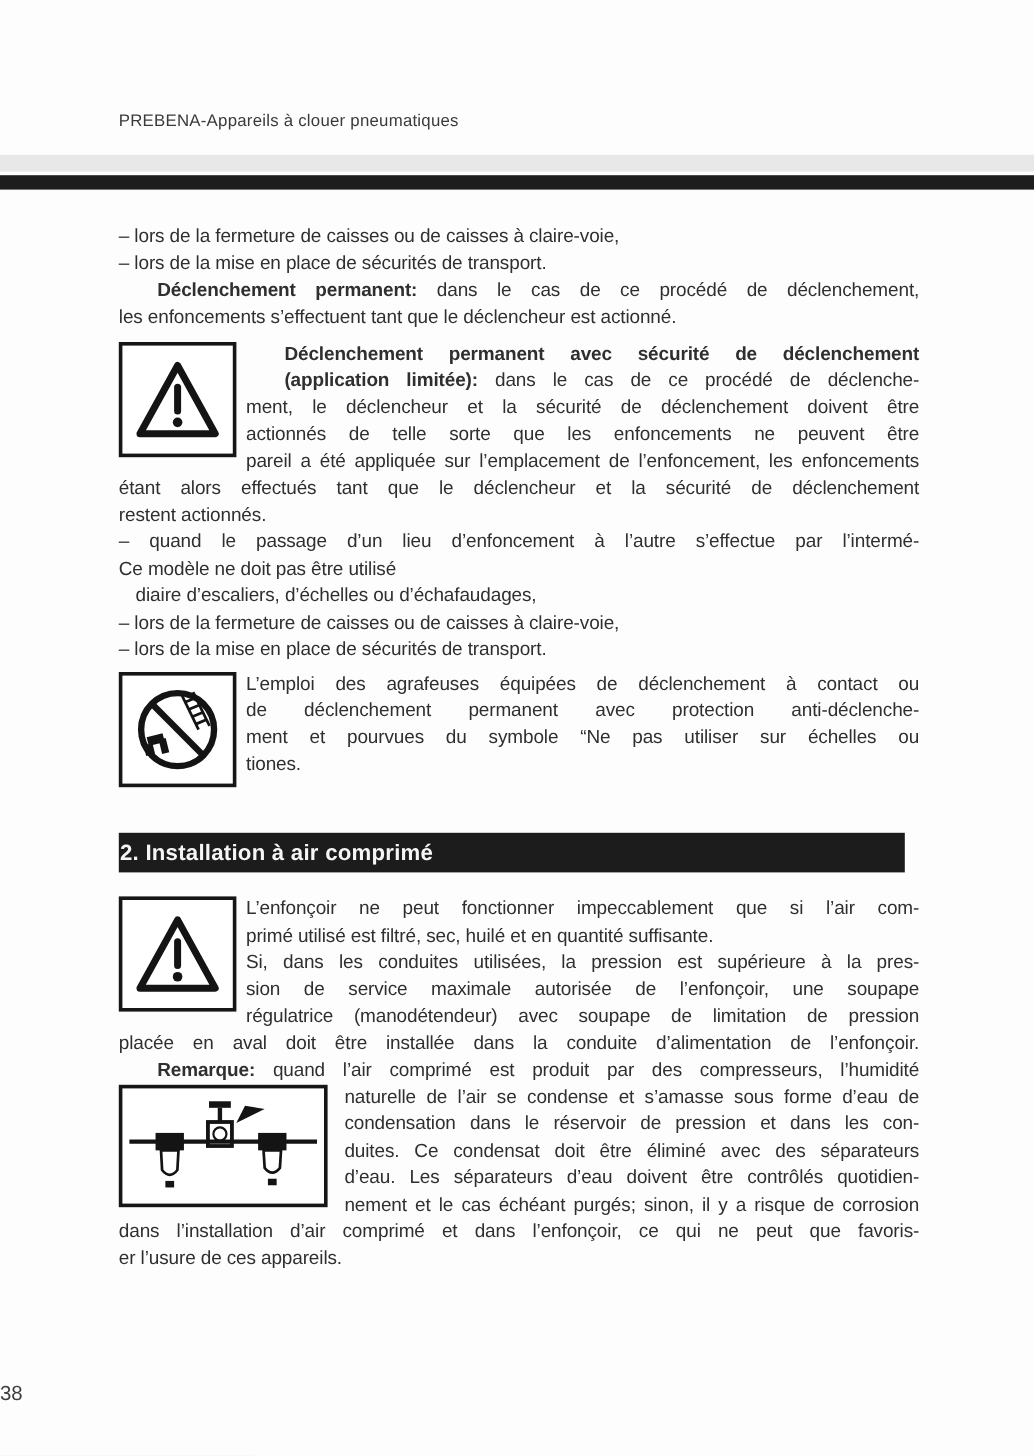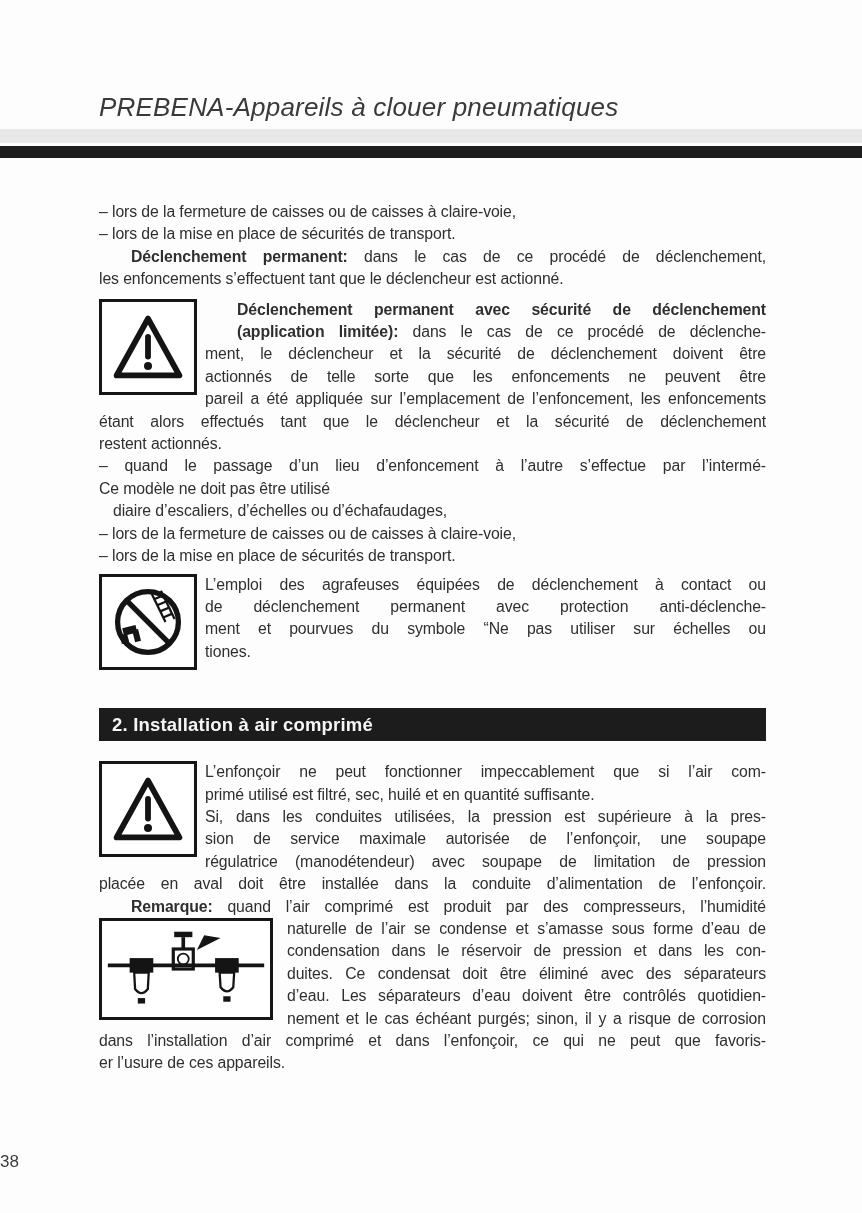--- a/index.html
+++ b/index.html
@@ -4,27 +4,27 @@
 <style>
   html,body { margin:0; padding:0; background:#f4f4f4; }
   .page {
     position:relative; width:862px; height:1213px; margin:0 auto;
     background:#fdfdfd; overflow:hidden;
     font-family:"Liberation Sans", sans-serif; color:#2f2f2f;
   }
   
   .hdr-title {
     position:absolute; left:99px; top:92px;
-    font-size:26px; color:#3a3a3a; letter-spacing:0.2px;font-style:italic;
+    font-size:14px; color:#3a3a3a; letter-spacing:0.2px;
   }
   .hdr-stripe { position:absolute; left:0; top:129px; width:862px; height:14px; background:#e8e8e8; }
   .hdr-bar    { position:absolute; left:0; top:146px; width:862px; height:12px; background:#1d1d1d; }
 
   
-  .content { position:absolute; left:99px; top:201px; width:667px;
+  .content { position:absolute; left:99px; top:187px; width:667px;
              font-size:15.8px; line-height:22.4px; letter-spacing:-0.1px; }
   .ln  { white-space:nowrap; }
   .j   { text-align:justify; text-align-last:justify; }
   .ind { padding-left:14px; }
   b    { font-weight:bold;margin-left:32px; }
 
   .blk-b { margin-top:8px; }
   .blk-d { margin-top:6px; }
   .blk-f { margin-top:20px; }
 
@@ -38,21 +38,21 @@
     float:left; width:168px; height:96px; border:3px solid #161616;
     margin:0 14px 10px 0; background:#fff;
     display:flex; align-items:center; justify-content:center;
   }
   .icon-box svg, .img-box svg { display:block; }
 
   
   .sec-bar {
     clear:both; margin-top:45px; width:654px; height:33px; background:#1c1c1c;
     color:#f5f5f5; font-weight:bold; font-size:18.5px; line-height:33px;
-    padding-left:13px; letter-spacing:0.2px;
+    padding-left:1px; letter-spacing:0.2px;
   }
 
   
   .page-num {
     position:absolute; left:0; top:1152px; width:862px;
     text-align:left; font-size:17px; color:#3d3d3d;
   }
 </style>
 </head>
 <body>

